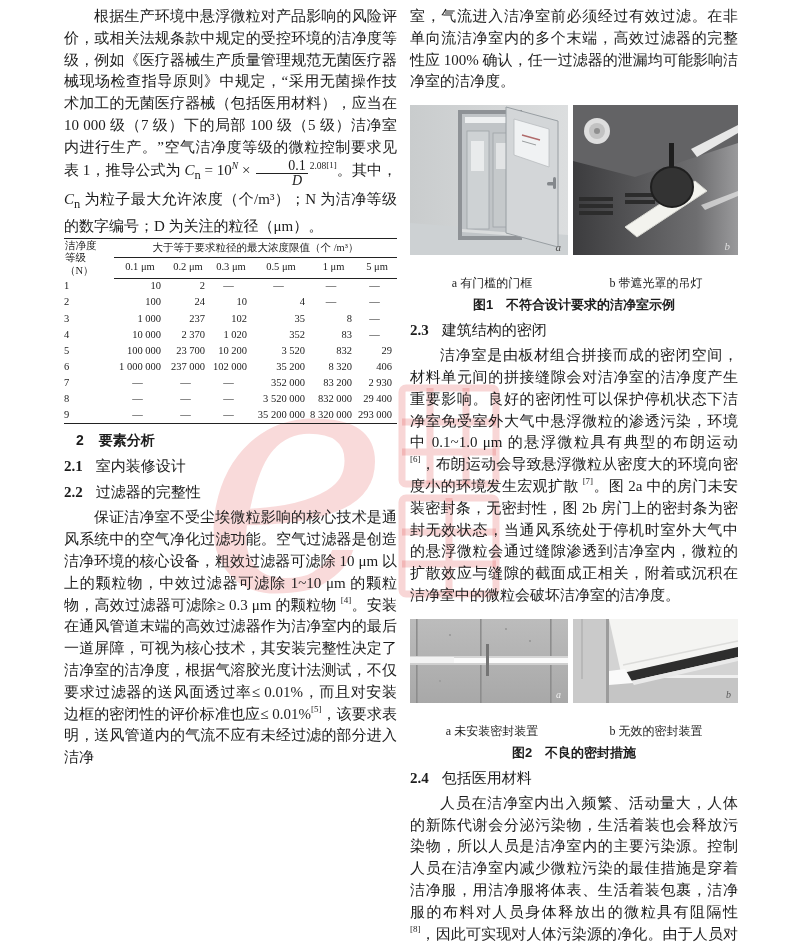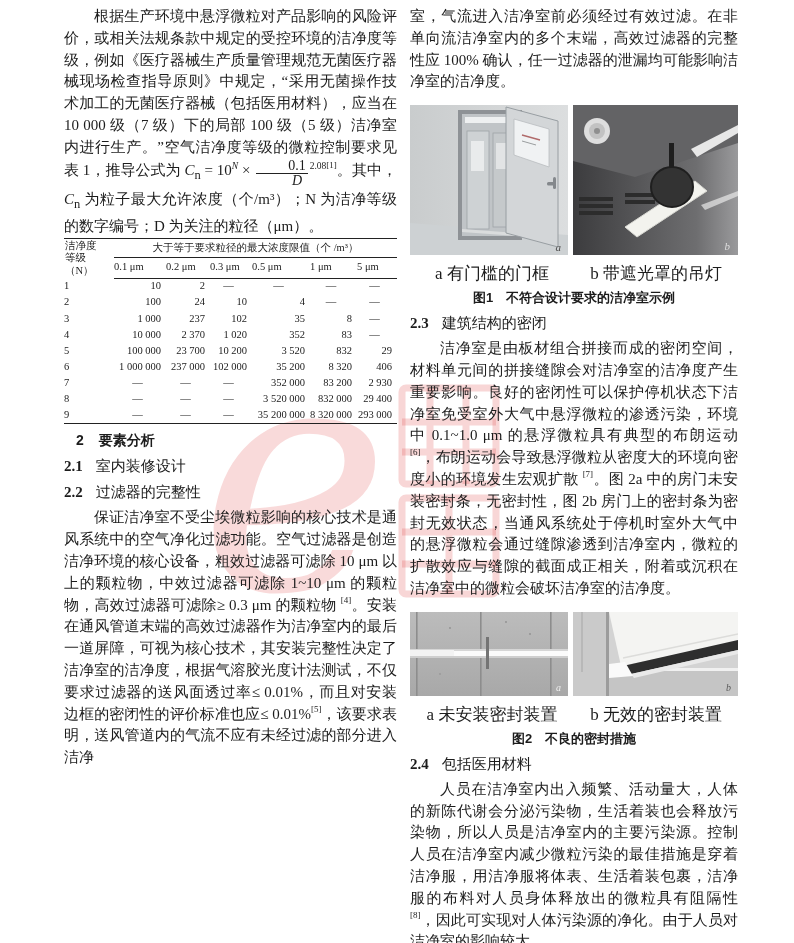--- a/index.html
+++ b/index.html
@@ -23,37 +23,37 @@
   .f-sup{font-size:9.5px;vertical-align:super;line-height:0;}
 
   
   .tbl-title{text-align:center;font-weight:bold;font-size:12.5px;margin:9px 0 4px;
     font-family:"Liberation Sans","DejaVu Sans",sans-serif;}
   table.t1{width:100%;border-collapse:collapse;font-size:10.5px;line-height:12.5px;
     border-top:1.5px solid #222;border-bottom:1.5px solid #222;}
   table.t1 th{font-weight:normal;}
   .th-level{text-align:left;vertical-align:middle;padding-left:1px;}
   .th-span{text-align:center;border-bottom:0.8px solid #222;padding:2px 0;margin-top:48px;}
-  tr.subhead th{text-align:left;border-bottom:0.8px solid #222;padding:2px 0 3px;font-family:Liberation Serif, serif;}
+  tr.subhead th{text-align:center;border-bottom:0.8px solid #222;padding:2px 0 3px;font-family:Liberation Serif, serif;}
   table.t1 td{padding:1.8px 5px 1.8px 0;}
   td.c-level{text-align:left;padding-left:2px;}
   td.c-num{text-align:right;}
   td.c-dash{text-align:center;}
 
   
   .h1{margin:8px 12px 5px;font-size:14px;font-weight:bold;
     font-family:"Liberation Sans","DejaVu Sans",sans-serif;}
   .h1 .hn{margin-right:15px;}
   .h2{margin:7px 0 5px;font-size:15px;font-weight:normal;}
   .h2 .hn{font-weight:bold;margin-right:13px;}
 
   
   .fig-row{display:flex;gap:5px;margin-top:12px;}
   .fig-row svg{display:block;}
-  .fig-subcaps{display:flex;font-size:17px;margin-top:7px;}
+  .fig-subcaps{display:flex;font-size:12px;margin-top:20px;}
   .fig-subcaps span{flex:1;text-align:center;}
   .fig-caption{text-align:center;font-weight:bold;font-size:13px;margin:4px 0 6px;
     font-family:"Liberation Sans","DejaVu Sans",sans-serif;}
 
   
   .watermark{position:absolute;inset:0;z-index:0;pointer-events:none;}
   .wm-e{position:absolute;left:200px;top:318px;font-size:320px;line-height:1;
     font-family:"DejaVu Serif",serif;font-style:italic;color:rgba(224,70,70,0.20);}
 </style>
 </head>

